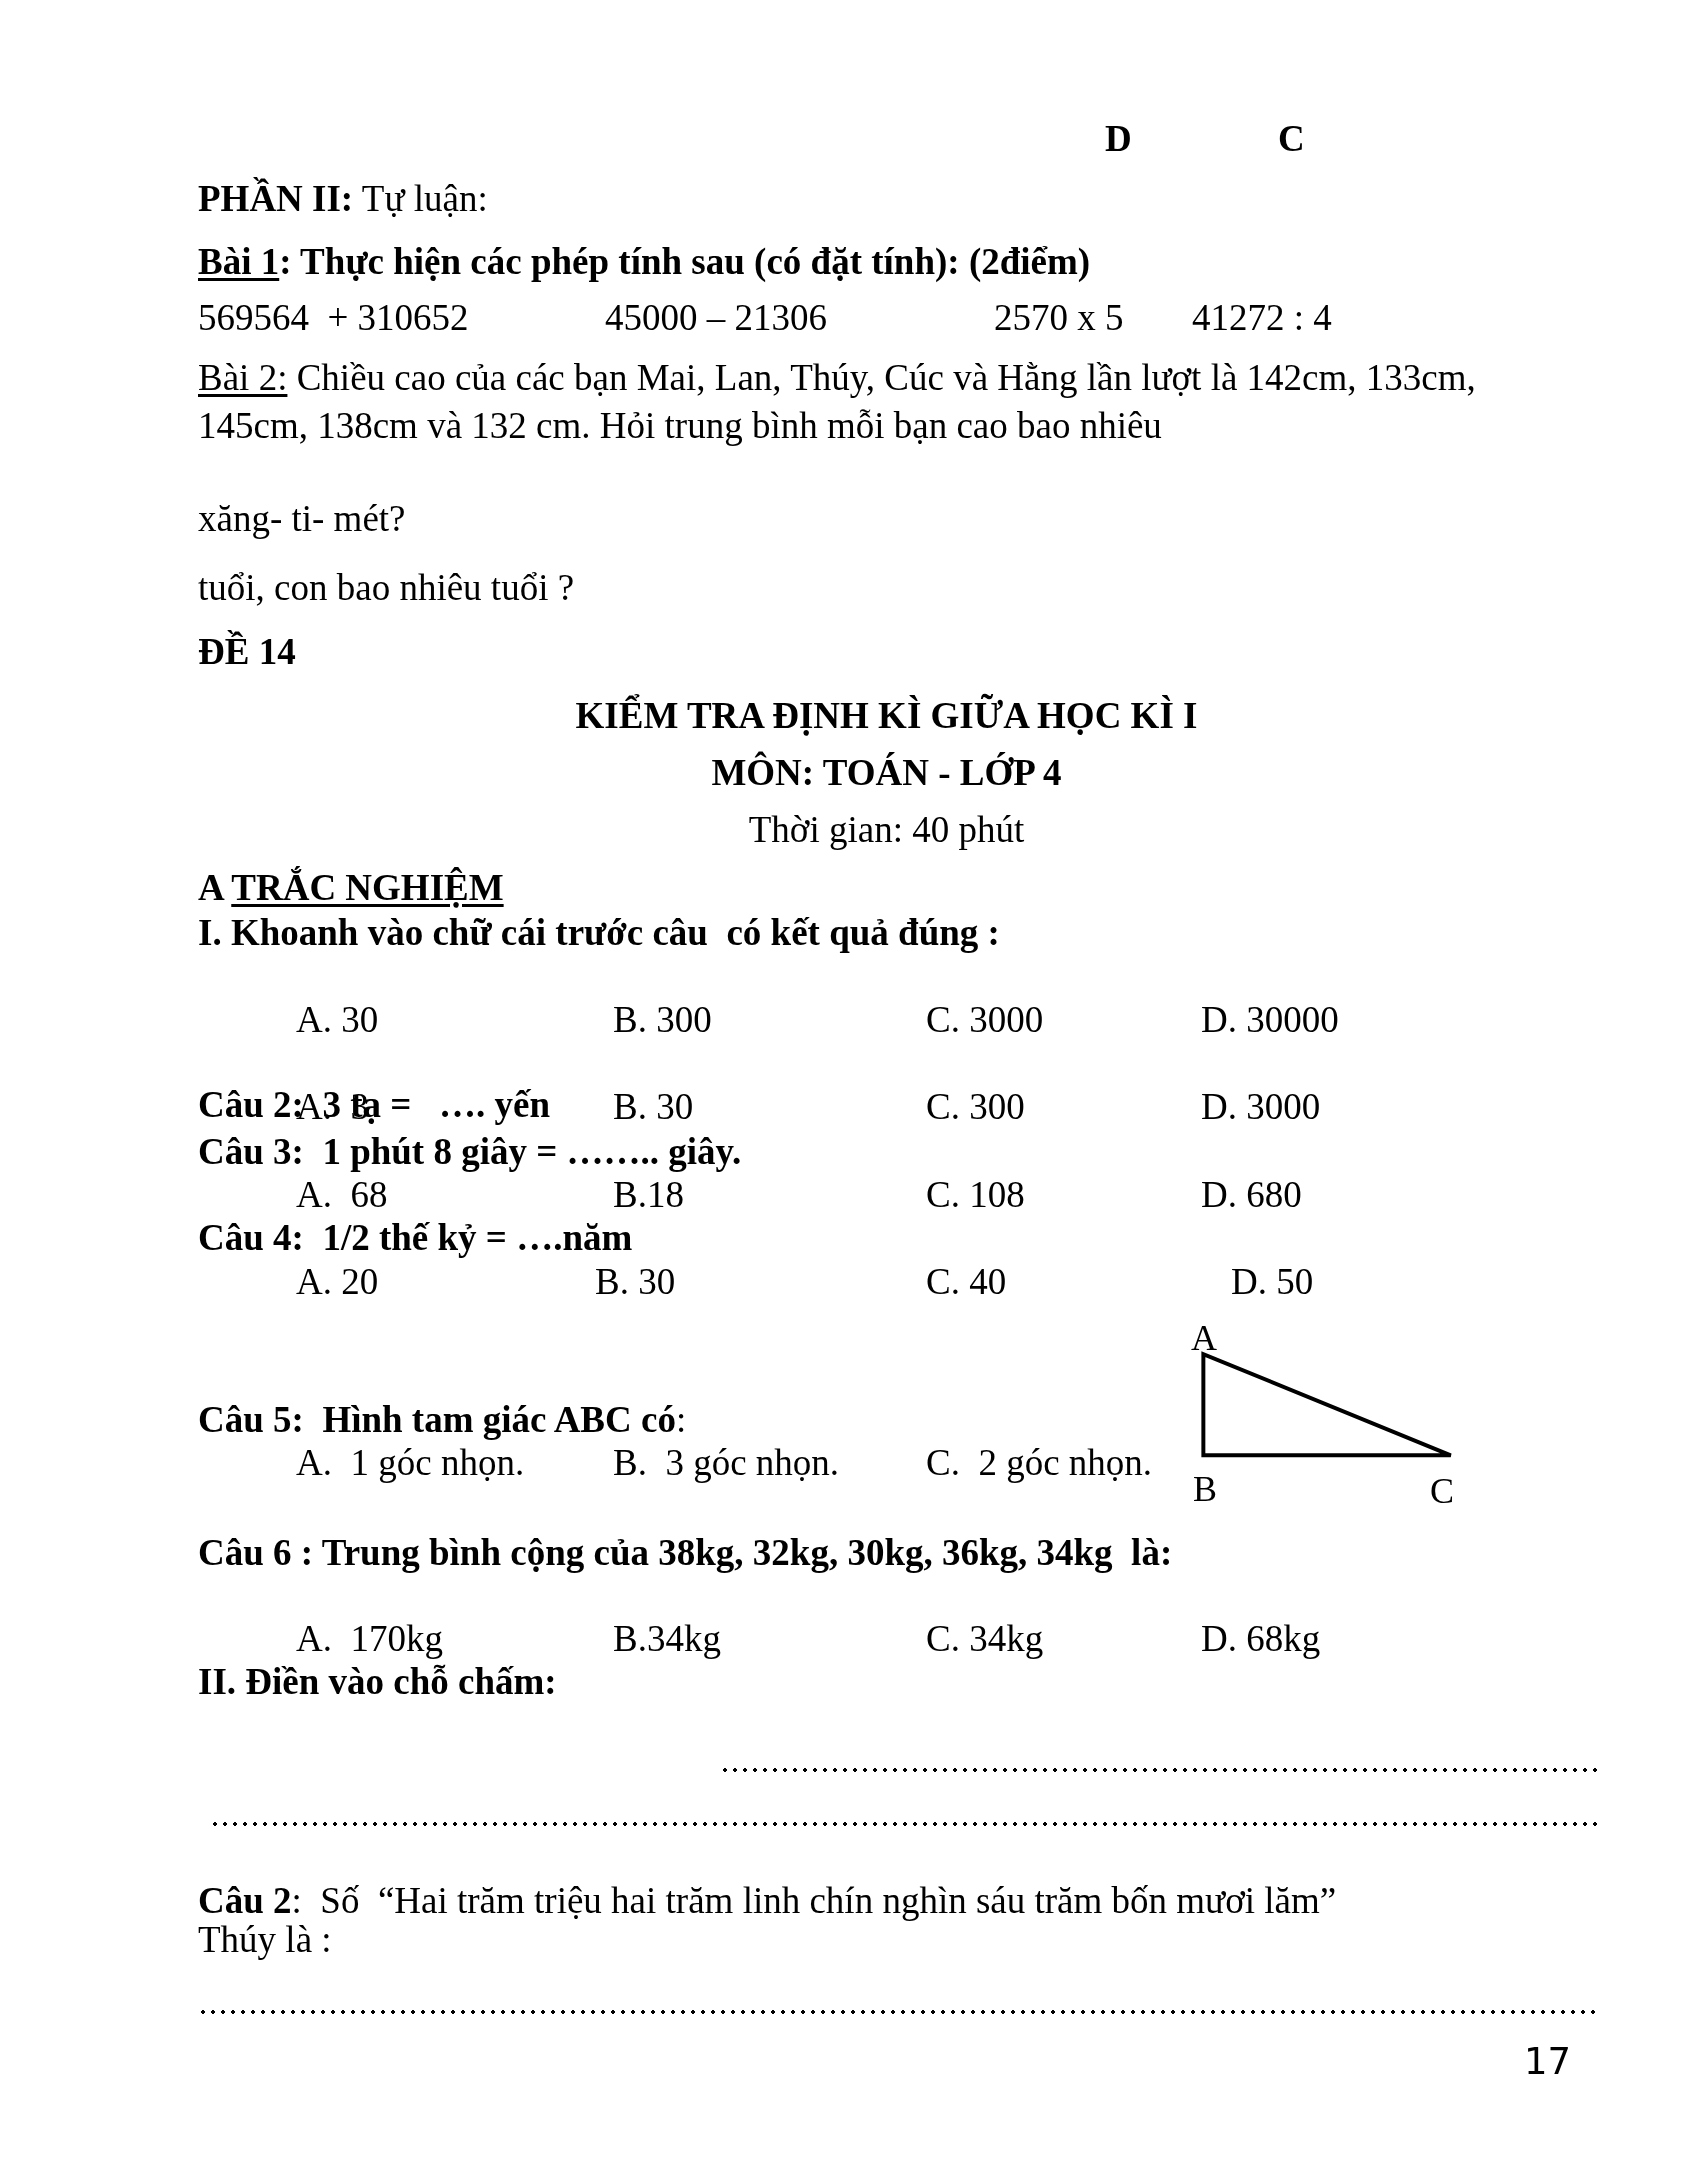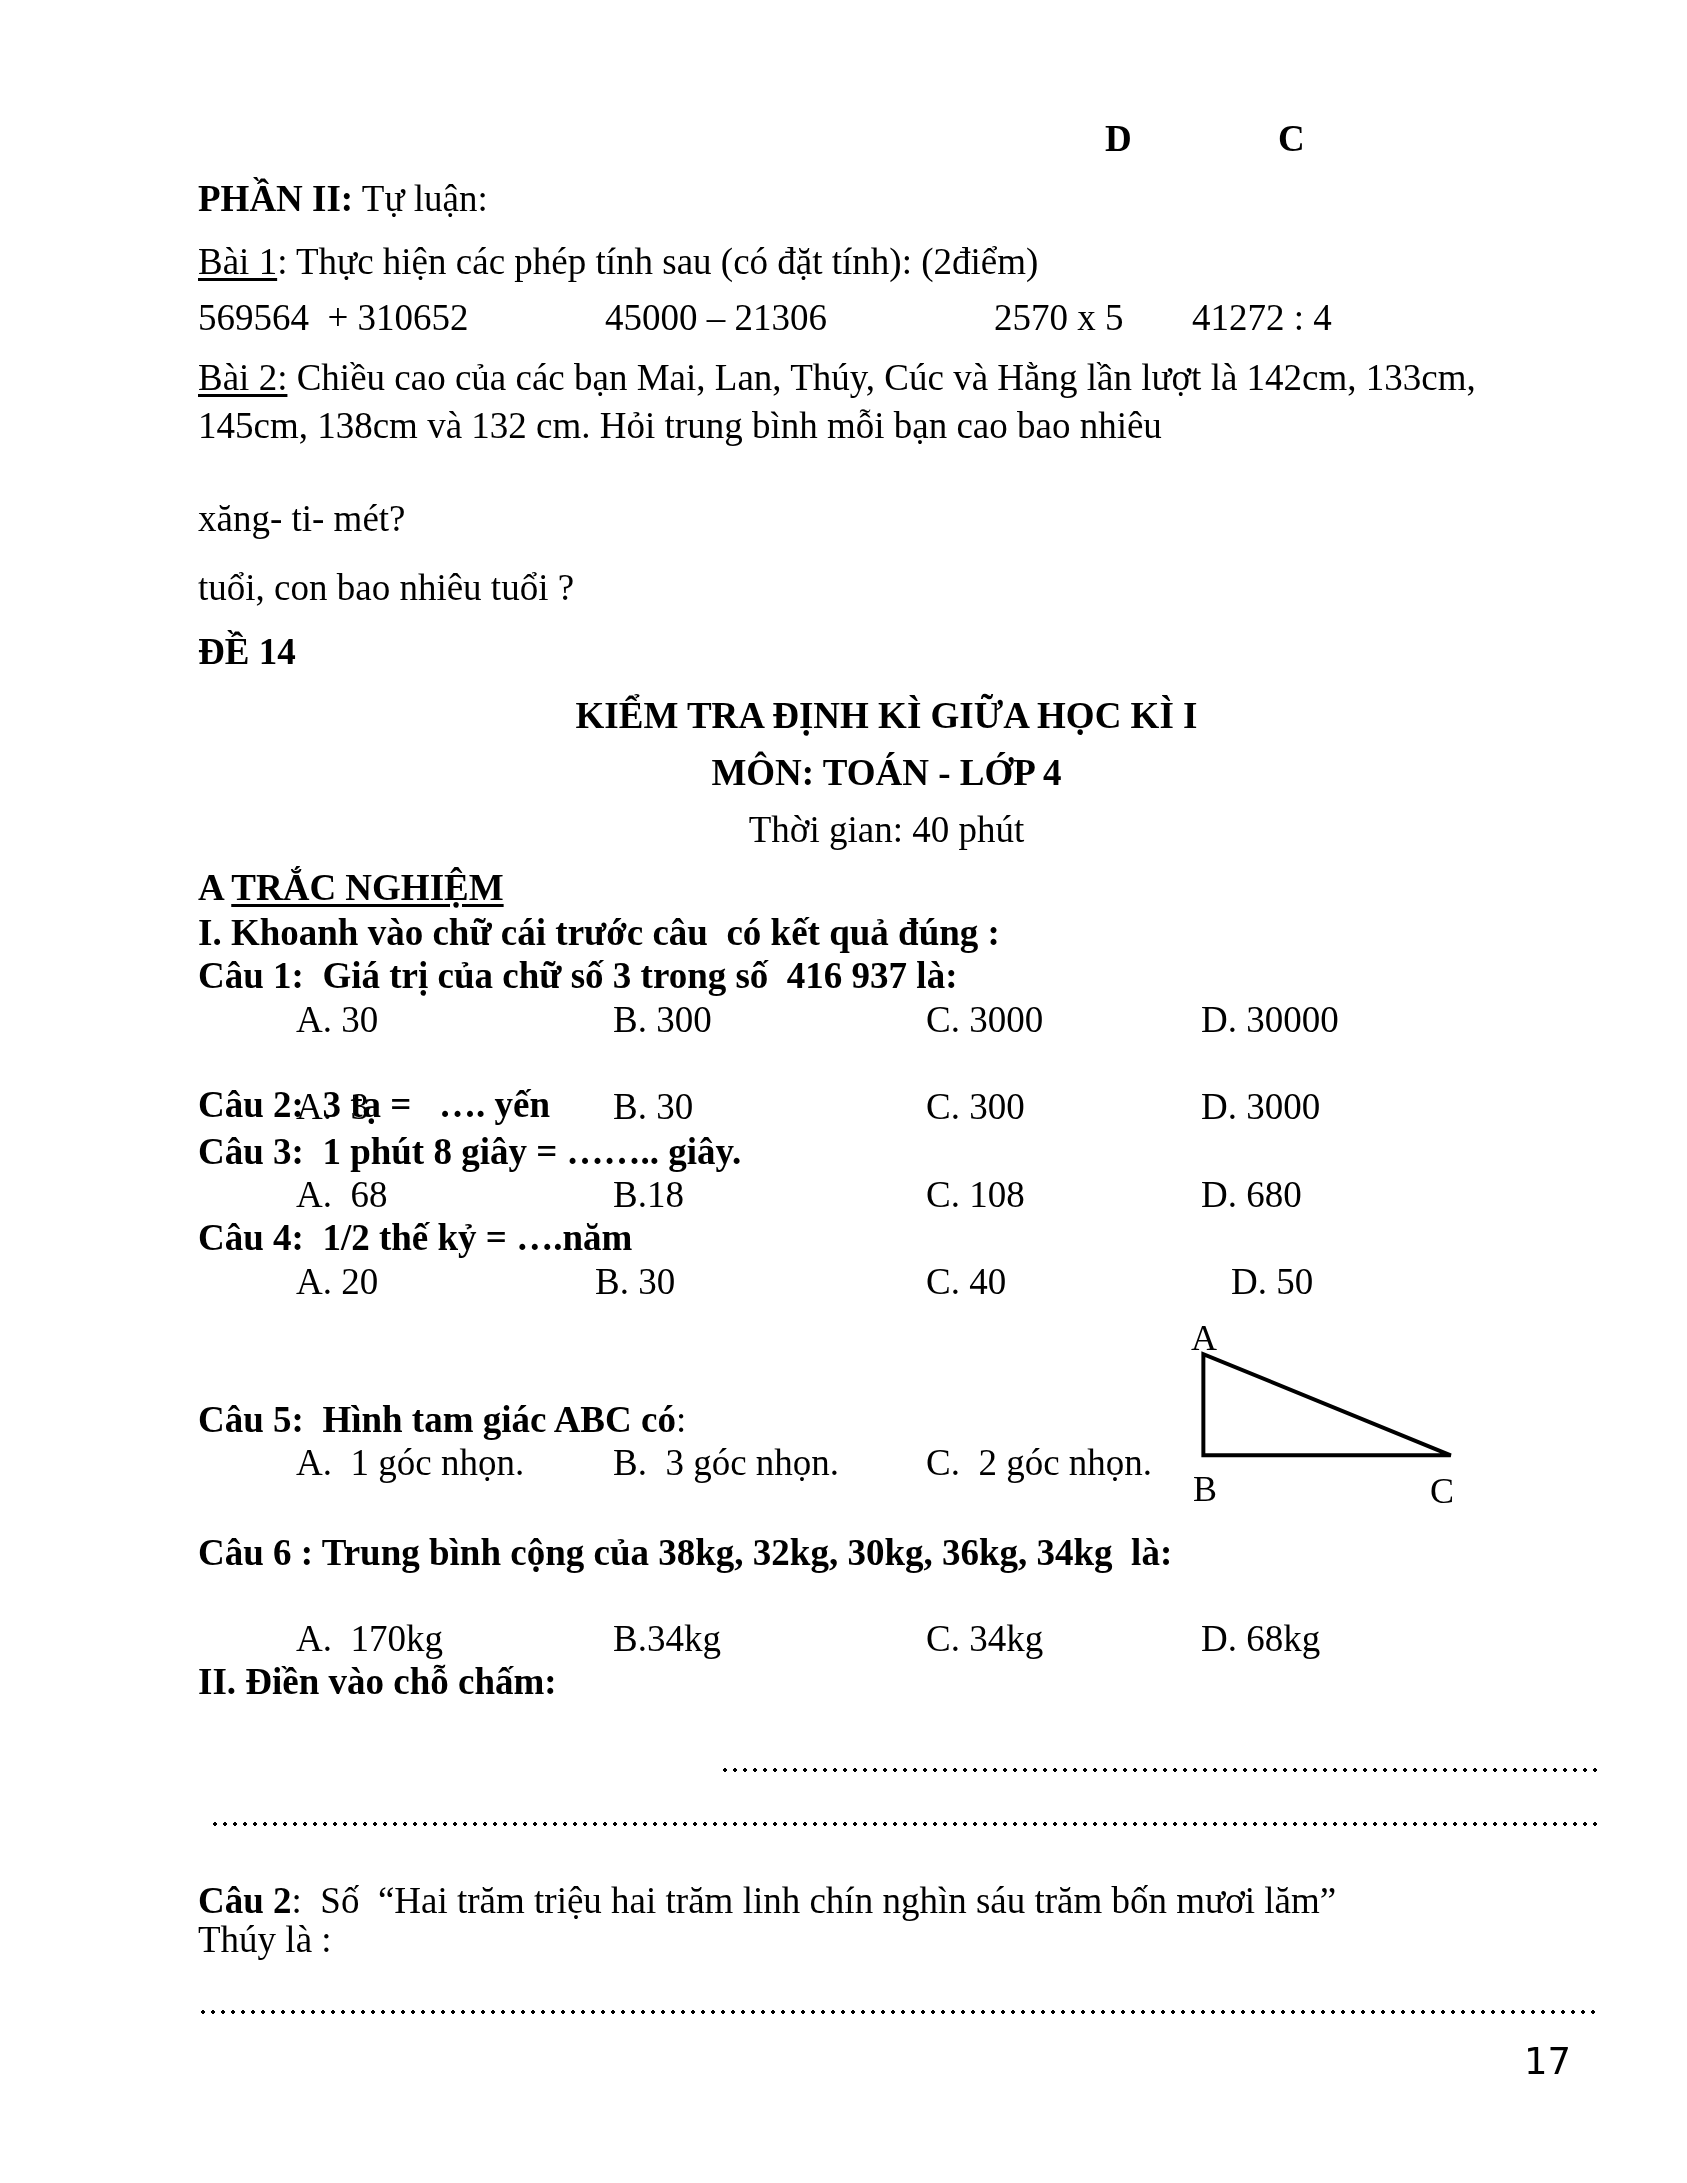--- a/index.html
+++ b/index.html
@@ -17,42 +17,41 @@
 </head>
 <body>
 
 <div id="page">
 
   <div class="ln b" style="left:1105px; top:120px;">D</div>
   <div class="ln b" style="left:1278px; top:120px;">C</div>
 
   <div class="ln" style="left:198px; top:180px;"><span class="b">PHẦN II:</span><span> Tự luận:</span></div>
 
-  <div class="ln" style="left:198px; top:243px;"><span class="u">Bài 1</span><span>: Thực hiện các phép tính sau (có đặt tính): (2điểm)</span></div>
+  <div class="ln" style="left:198px; top:243px;font-weight:bold;"><span class="u">Bài 1</span><span>: Thực hiện các phép tính sau (có đặt tính): (2điểm)</span></div>
   <div class="ln" style="left:198px; top:299px;">569564  + 310652</div>
   <div class="ln" style="left:605px; top:299px;">45000 – 21306</div>
   <div class="ln" style="left:994px; top:299px;">2570 x 5</div>
   <div class="ln" style="left:1192px; top:299px;">41272 : 4</div>
 
   <div class="ln" style="left:198px; top:359px;"><span class="u">Bài 2:</span><span> Chiều cao của các bạn Mai, Lan, Thúy, Cúc và Hằng lần lượt là 142cm, 133cm,</span></div>
   <div class="ln" style="left:198px; top:407px;">145cm, 138cm và 132 cm. Hỏi trung bình mỗi bạn cao bao nhiêu</div>
   <div class="ln" style="left:198px; top:464px;margin-top:36px;">xăng- ti- mét?</div>
 
   <div class="ln" style="left:198px; top:569px;">tuổi, con bao nhiêu tuổi ?</div>
 
   <div class="ln b" style="left:198px; top:633px;">ĐỀ 14</div>
 
   <div class="center b" style="top:697px;">KIỂM TRA ĐỊNH KÌ GIỮA HỌC KÌ I</div>
   <div class="center b" style="top:754px;"><span>MÔN</span><span>: TOÁN - LỚP 4</span></div>
   <div class="center" style="top:811px;">Thời gian: 40 phút</div>
 
   <div class="ln b" style="left:198px; top:869px;"><span>A </span><span class="u">TRẮC NGHIỆM</span></div>
   <div class="ln b" style="left:198px; top:914px;">I. Khoanh vào chữ cái trước câu  có kết quả đúng :</div>
 
-  <div class="ln b" style="left:198px; top:957px;"><span>Câu 1:</span><span>  Giá trị của chữ số 3 trong số  416 937 là:</span></div>
   <div class="ln" style="left:296px; top:1001px;">A. 30</div>
   <div class="ln" style="left:613px; top:1001px;">B. 300</div>
   <div class="ln" style="left:926px; top:1001px;">C. 3000</div>
   <div class="ln" style="left:1201px; top:1001px;">D. 30000</div>
 
   <div class="ln b" style="left:198px; top:1046px;margin-top:40px;"><span>Câu 2:</span><span>  3 tạ =   …. yến</span></div>
   <div class="ln" style="left:296px; top:1088px;">A.  3</div>
   <div class="ln" style="left:613px; top:1088px;">B. 30</div>
   <div class="ln" style="left:926px; top:1088px;">C. 300</div>
   <div class="ln" style="left:1201px; top:1088px;">D. 3000</div>

